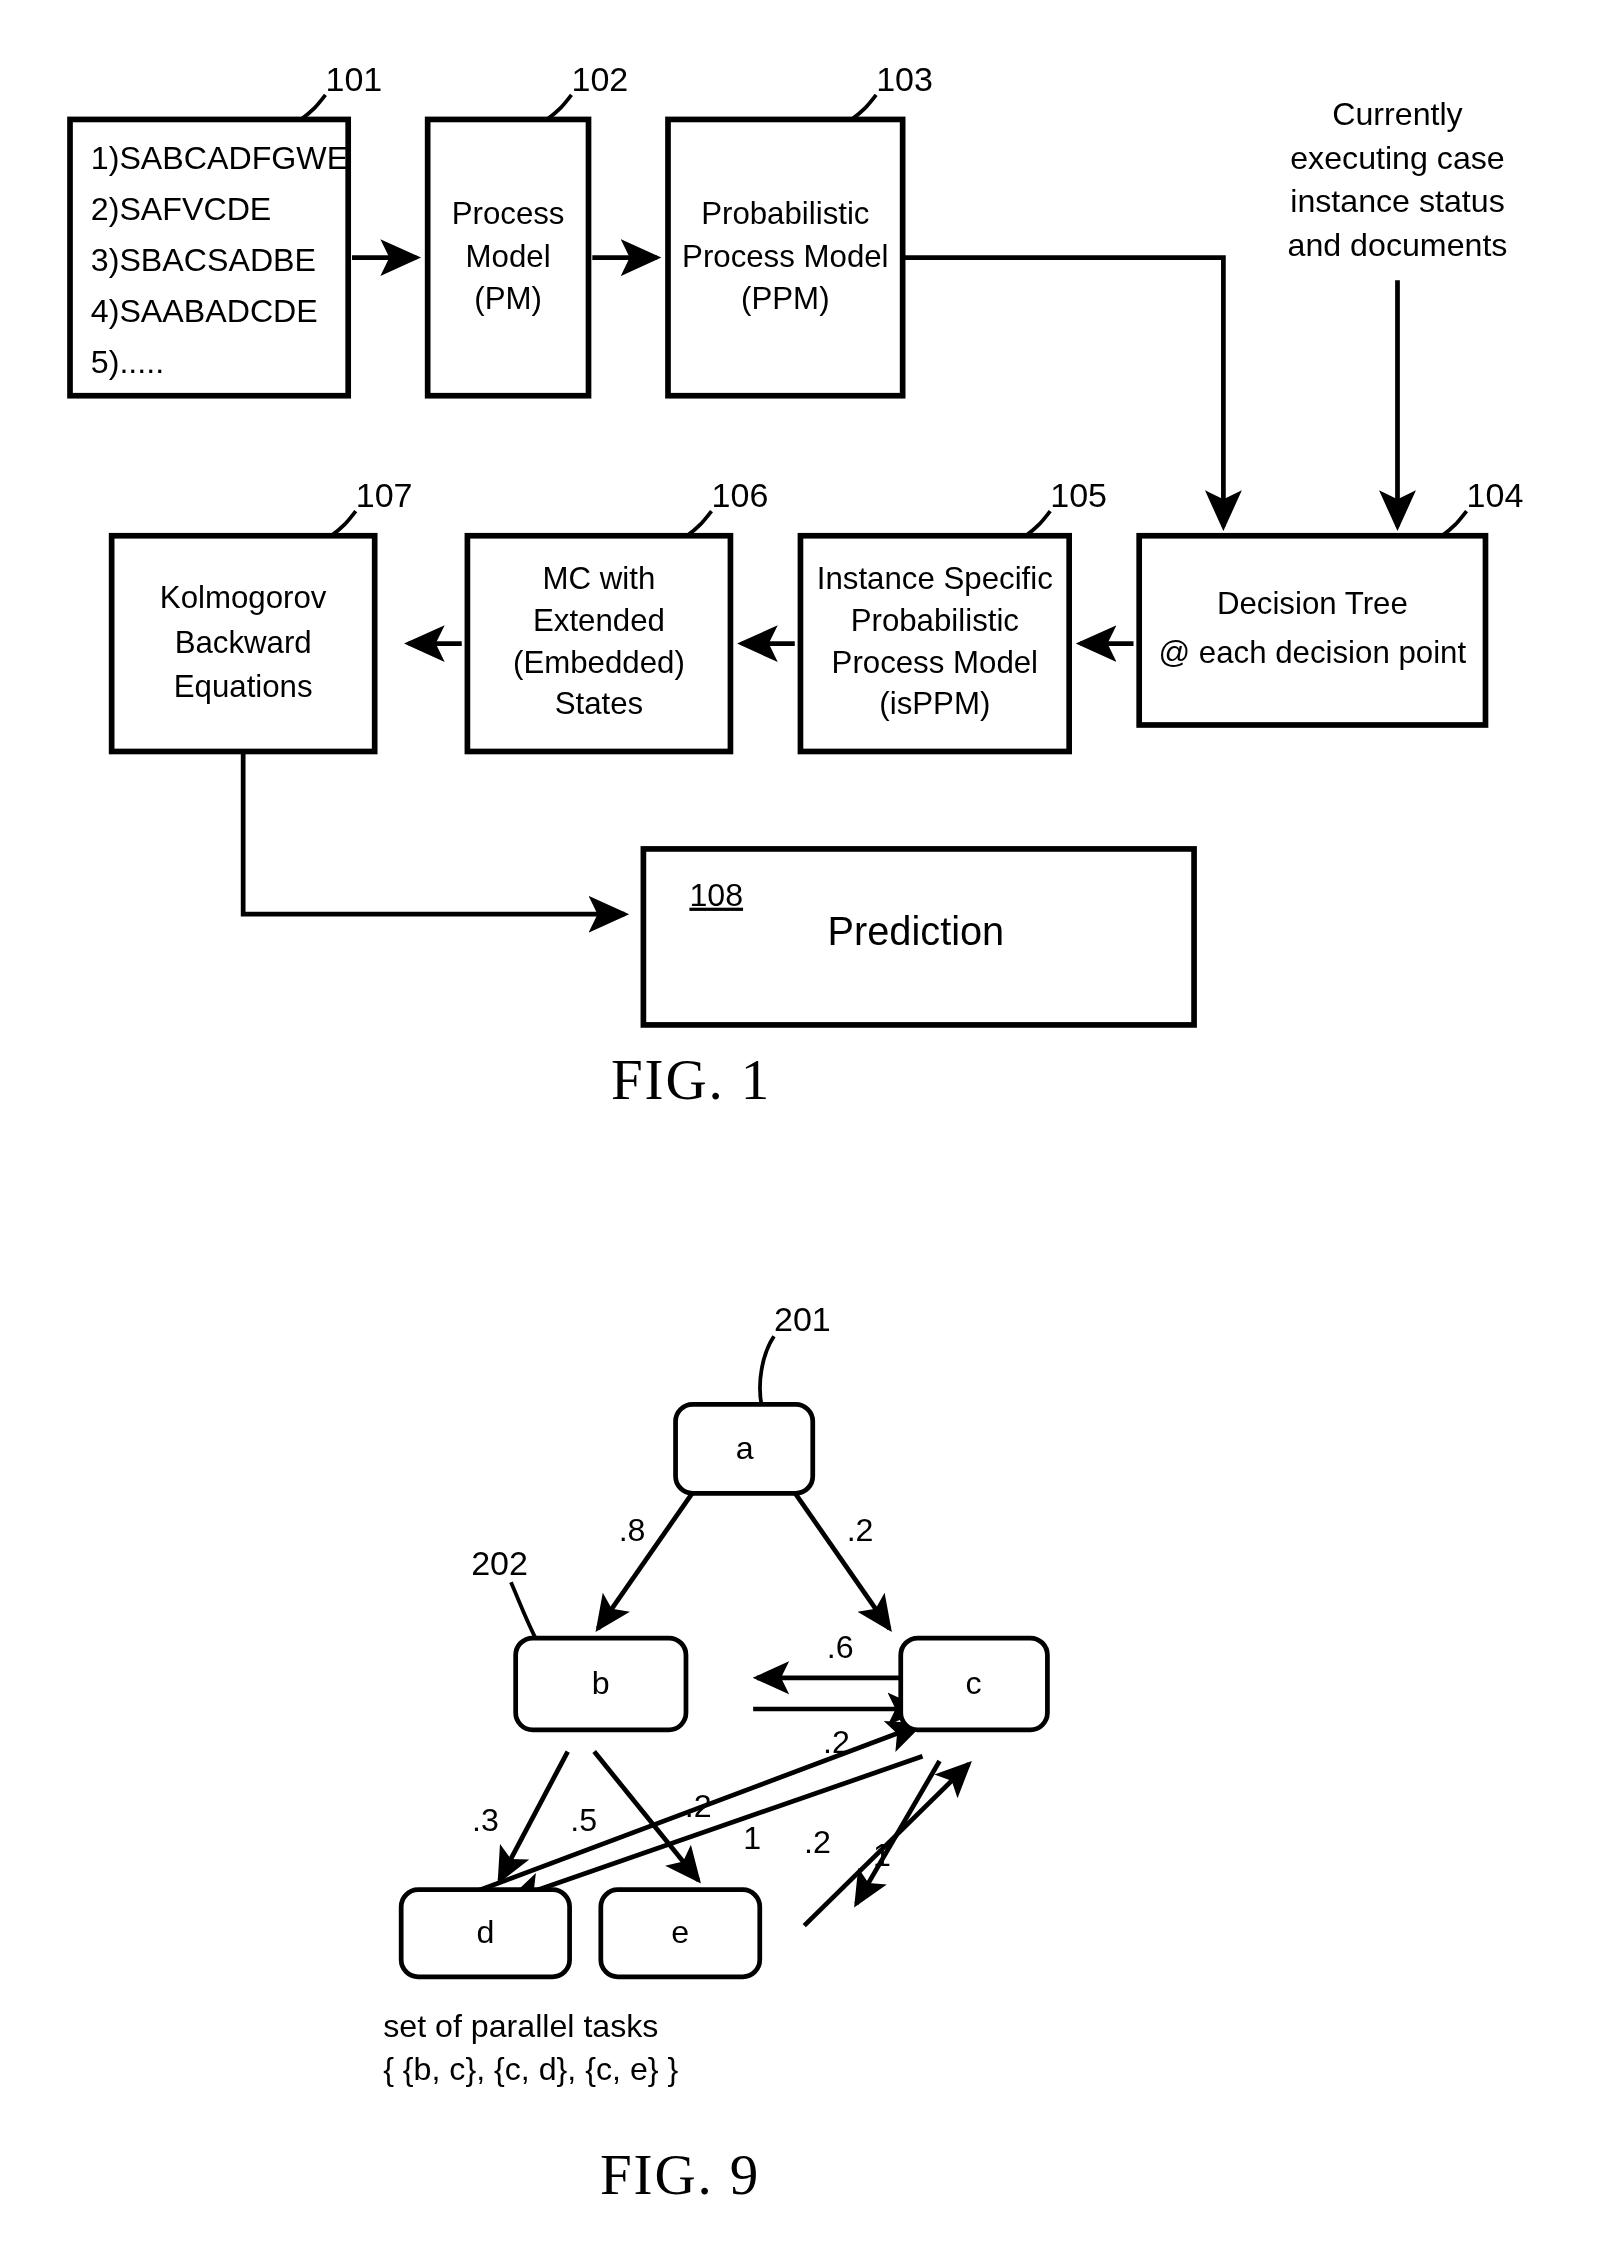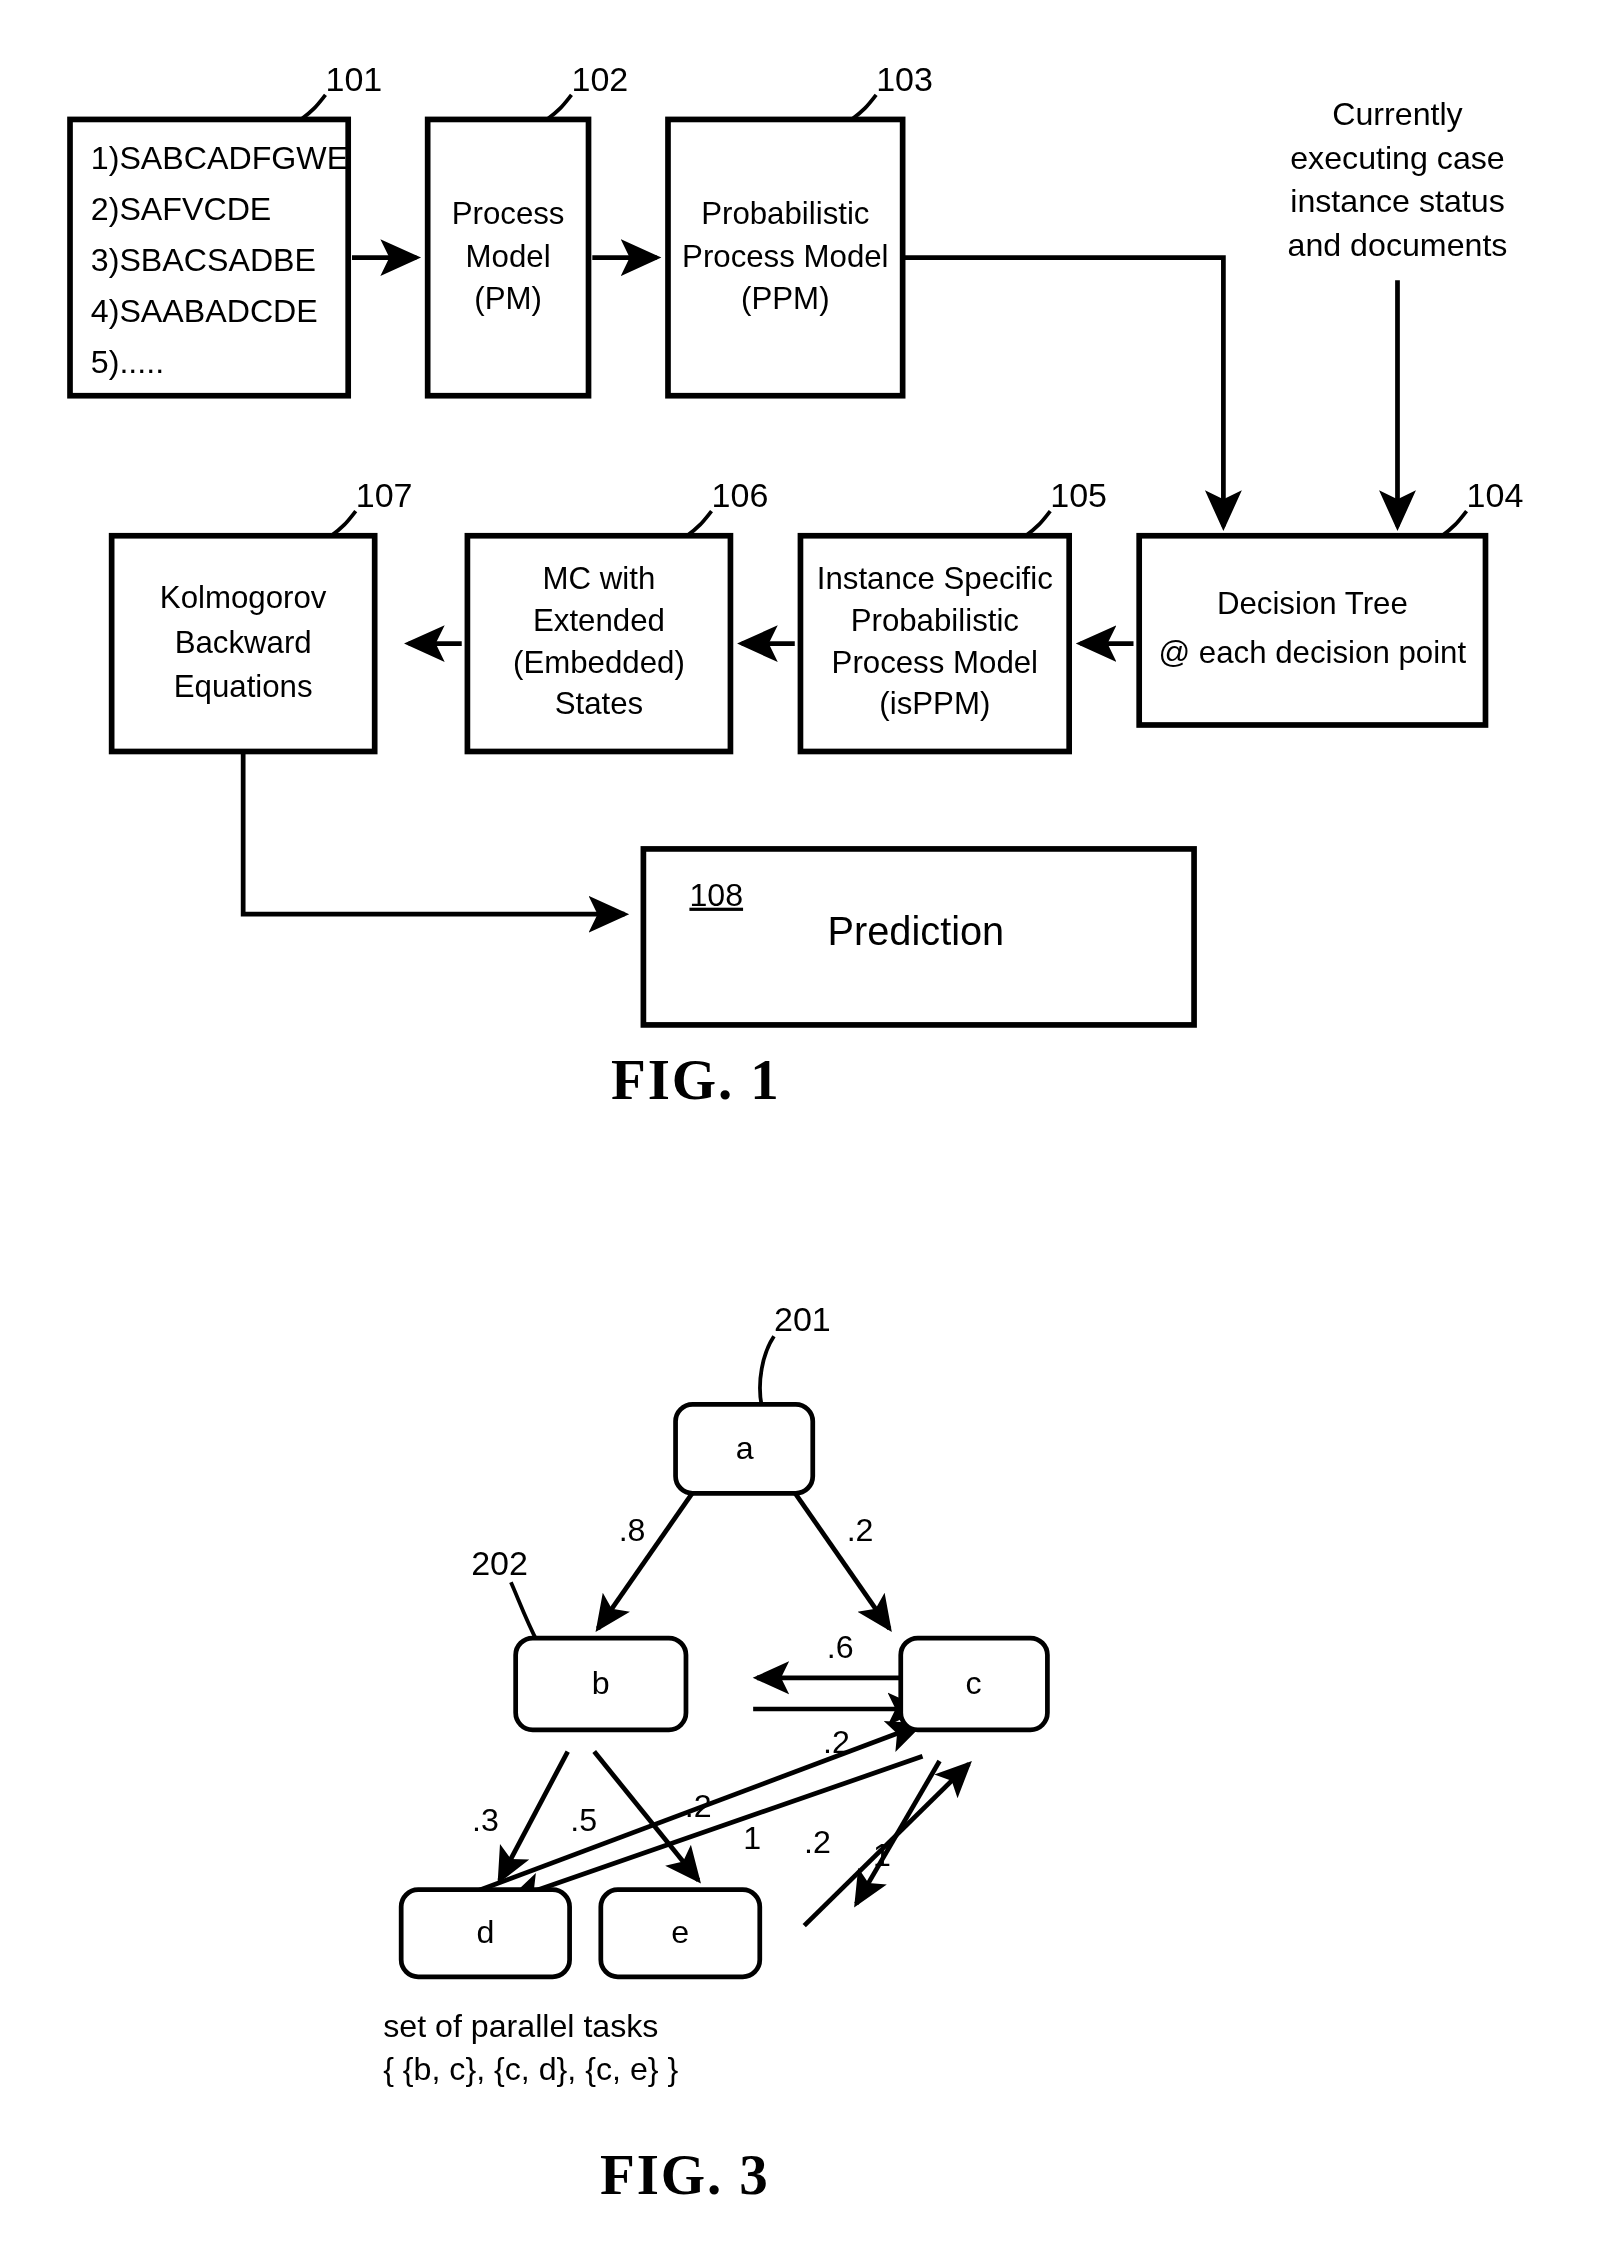--- a/index.html
+++ b/index.html
@@ -101,21 +101,21 @@
   .predtext {
     font-family: "Liberation Sans", sans-serif;
     font-size: 42px;
     text-anchor: middle;
     dominant-baseline: middle;
     fill: #000000;
   }
   .figcap {
     position: absolute;
     font-family: "Liberation Serif", serif;
-    font-weight: bold;
+    font-weight: normal;
     font-size: 57px;
     letter-spacing: 1.9px;
     color: #000000;
     white-space: nowrap;
   }
 </style>
 </head>
 <body>
 
 <div class="sheet">
@@ -293,16 +293,16 @@
       <rect class="node" x="635" y="1997" width="168" height="92" rx="18" ry="18"></rect>
       <text class="nodelabel" x="719" y="2044">e</text>
     </g>
 
     <g>
       <text class="captext" x="405" y="2153">set of parallel tasks</text>
       <text class="captext" x="405" y="2198">{ {b, c}, {c, d}, {c, e} }</text>
     </g>
   </svg>
 
-  <div class="figcap" style="left: 600px; top: 2142px;">FIG. 3</div>
+  <div class="figcap" style="left: 600px; top: 2142px;">FIG. 9</div>
 
 </div>
 
 
 </body></html>

